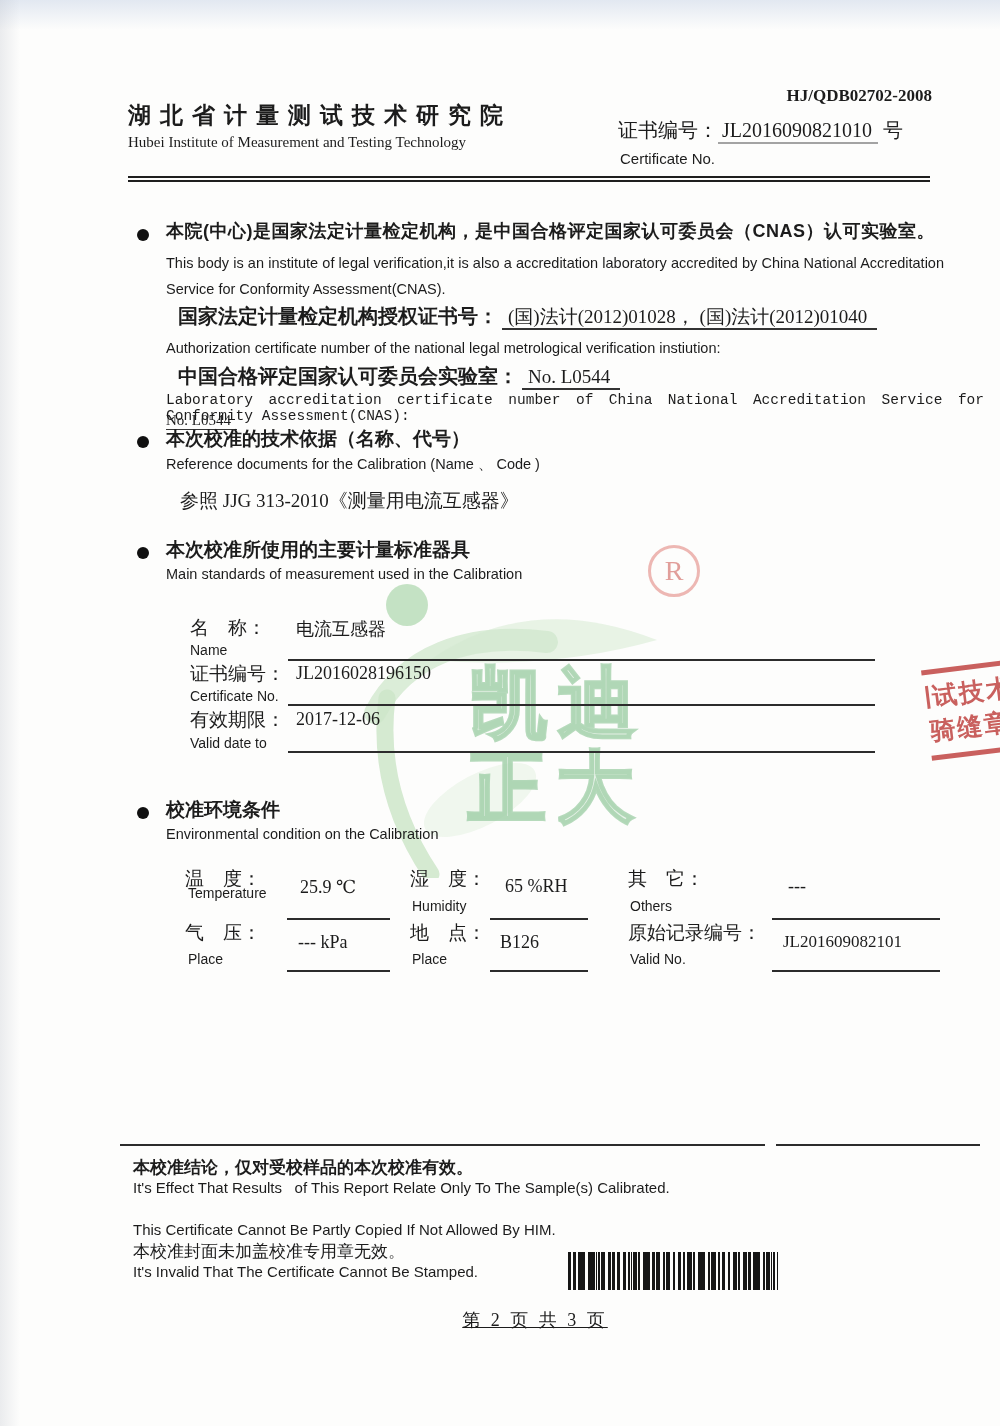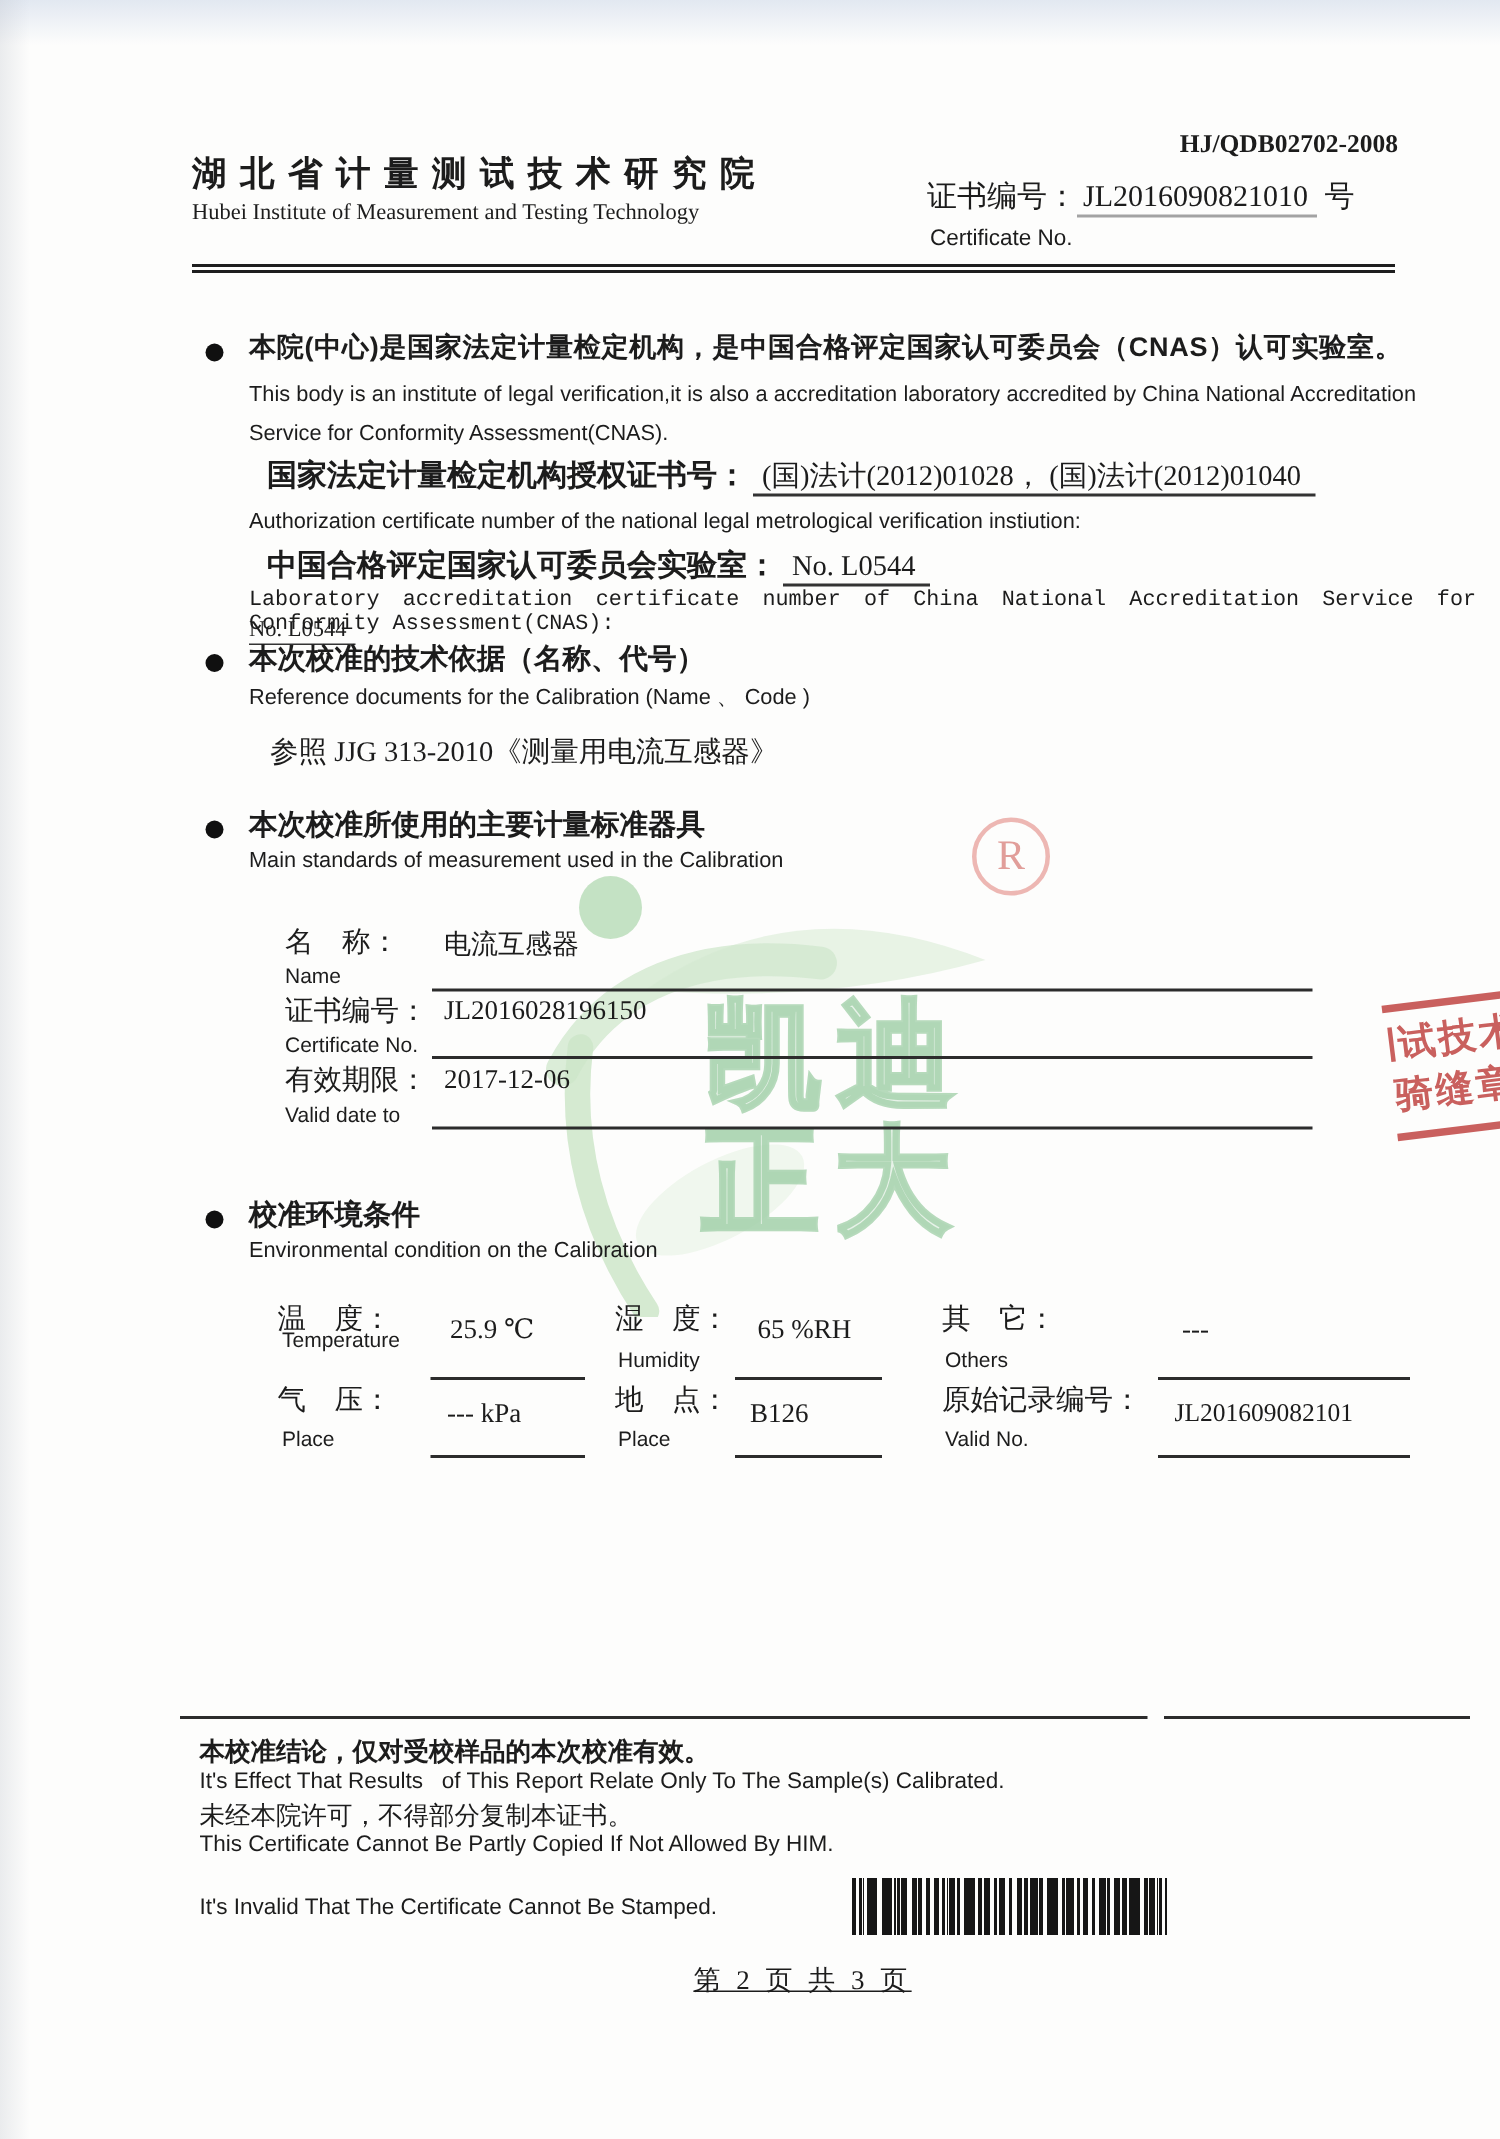--- a/index.html
+++ b/index.html
@@ -164,21 +164,21 @@
   <div class="a ztxt sc t" style="left:628px;top:920px;font-size:19px;">原始记录编号：</div>
   <div class="a ztxt sc t" style="left:783px;top:932px;font-size:17px;">JL201609082101</div>
   <div class="a ztxt ss t" style="left:630px;top:951px;font-size:14px;">Valid No.</div>
   <div class="line" style="left:772px;top:970px;width:168px;"></div>
 
   <div class="line" style="left:120px;top:1144px;width:645px;"></div>
   <div class="line" style="left:776px;top:1144px;width:204px;"></div>
 
   <div class="a ztxt sc t" style="left:133px;top:1156px;font-size:17px;font-weight:bold;">本校准结论，仅对受校样品的本次校准有效。</div>
   <div class="a ztxt ss t" style="left:133px;top:1179px;font-size:15px;">It's Effect That Results   of This Report Relate Only To The Sample(s) Calibrated.</div>
-  <div class="a ztxt sc t" style="left:133px;top:1199px;font-size:17px;">未经本院许可，不得部分复制本证书。</div>
   <div class="a ztxt ss t" style="left:133px;top:1221px;font-size:15px;">This Certificate Cannot Be Partly Copied If Not Allowed By HIM.</div>
+  <div class="a ztxt sc t" style="left:133px;top:1240px;font-size:17px;">本校准封面未加盖校准专用章无效。</div>
   <div class="a ztxt ss t" style="left:133px;top:1263px;font-size:15px;">It's Invalid That The Certificate Cannot Be Stamped.</div>
 
   <div class="barcode"></div>
 
   <div class="a ztxt sc t" style="left:400px;top:1308px;width:270px;text-align:center;font-size:18px;letter-spacing:3px;text-decoration:underline;">第 2 页 共 3 页</div>
 
 </div>
 
 </body></html>

